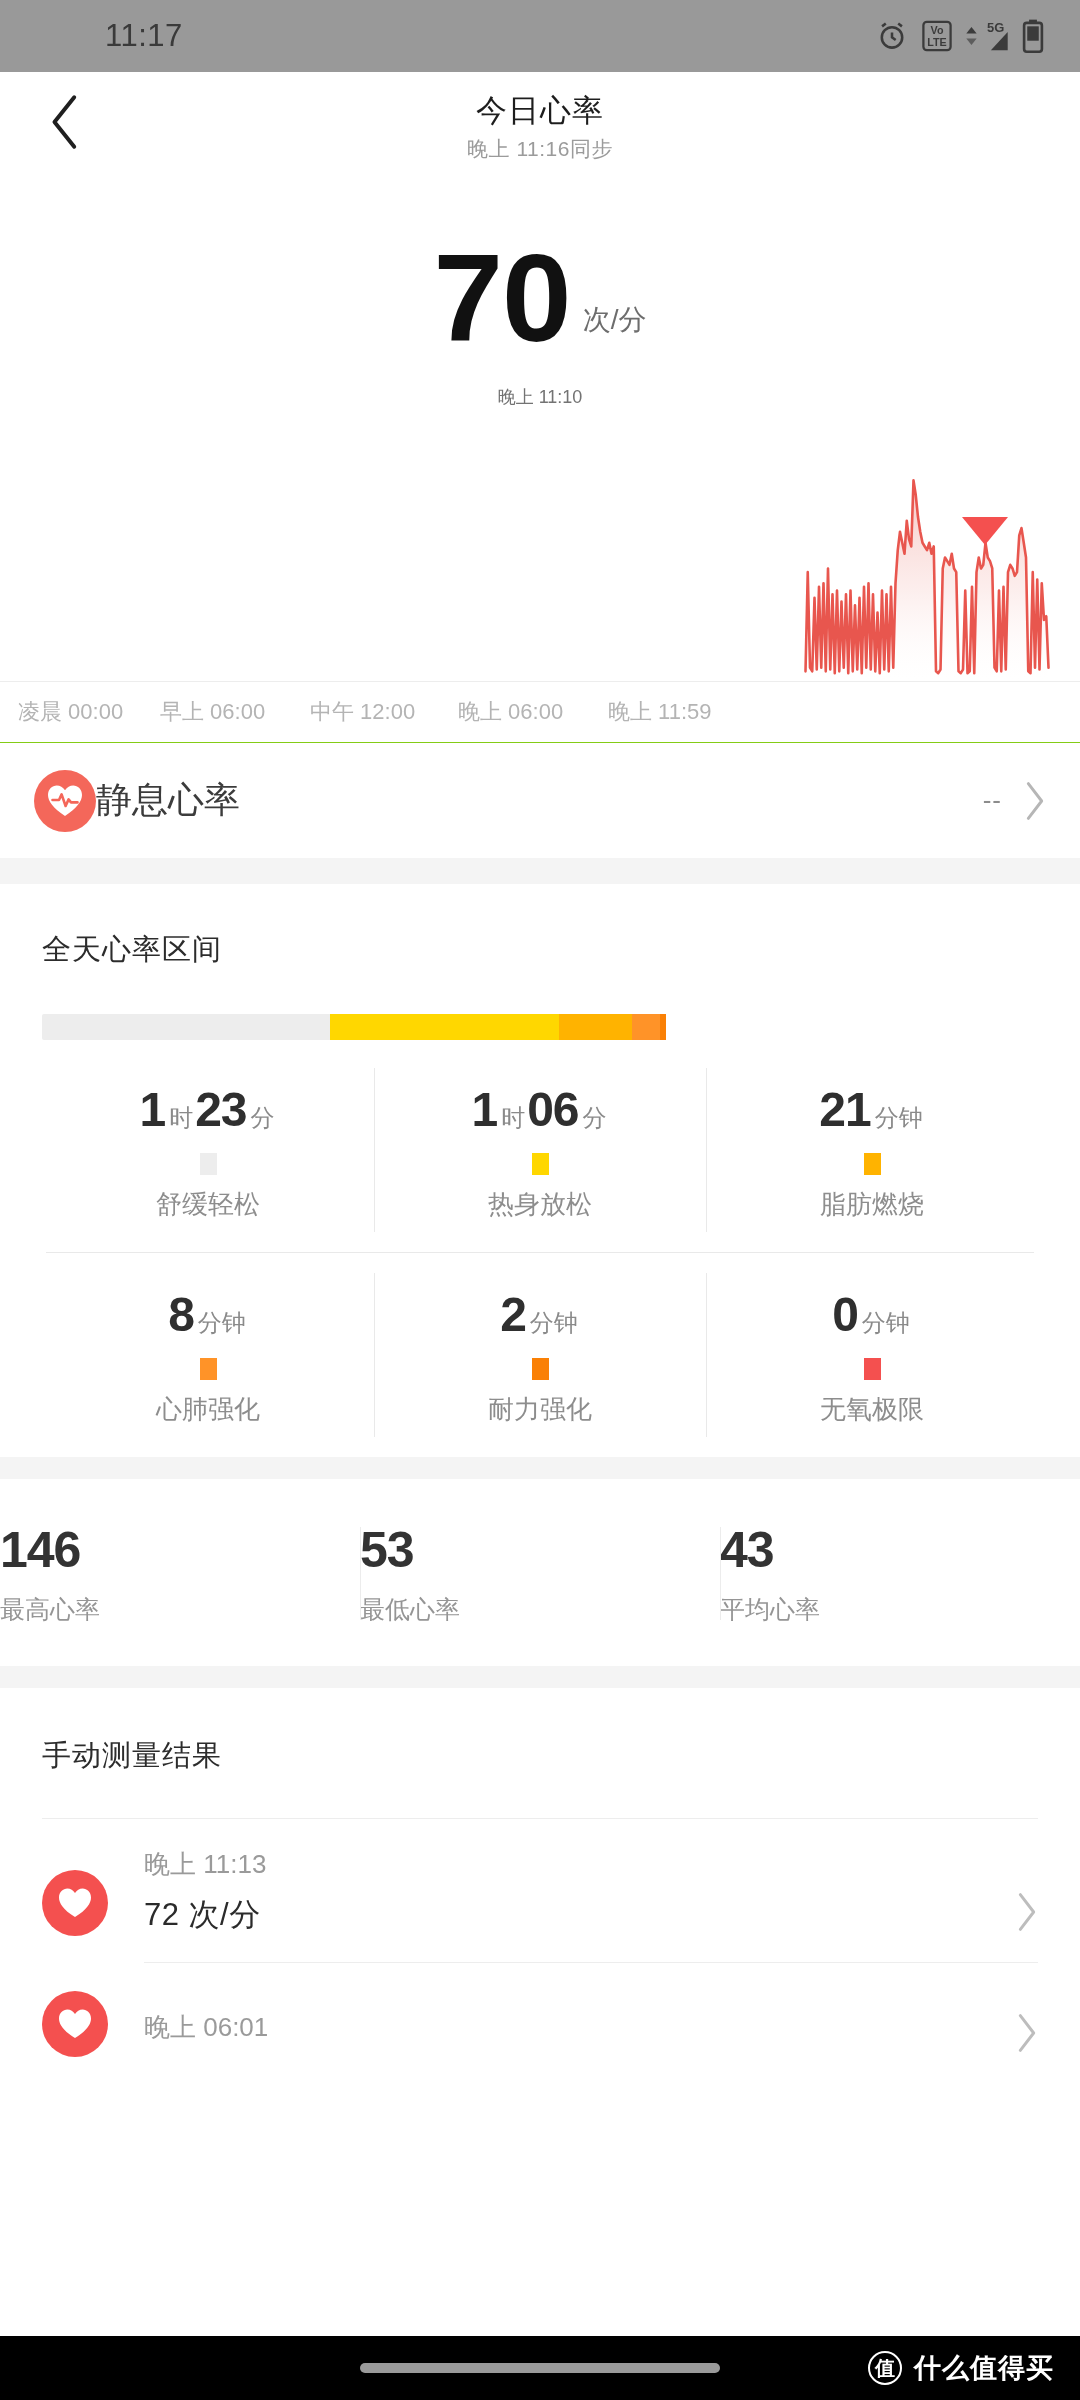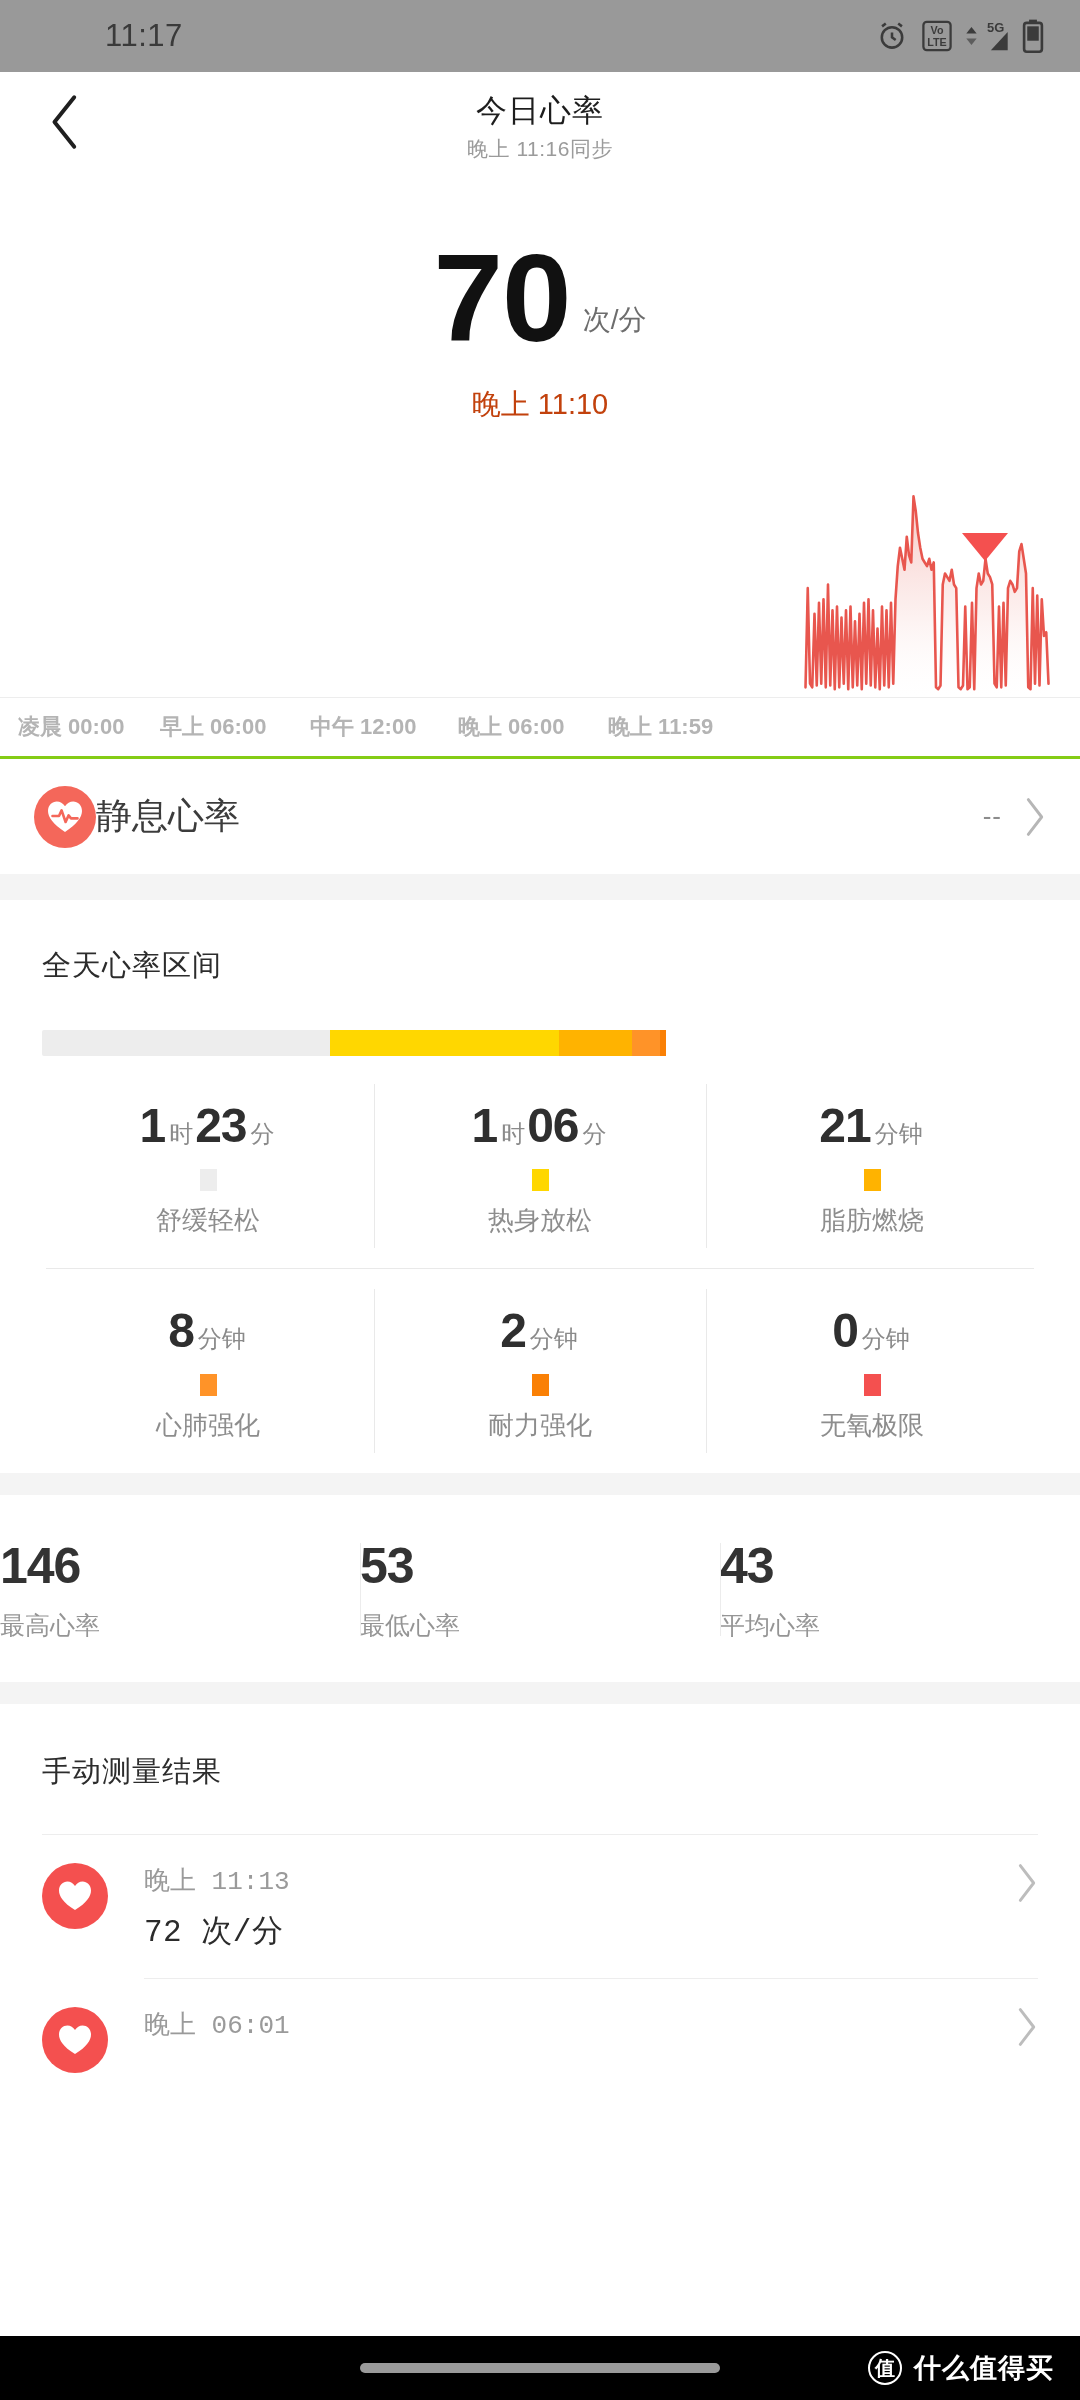--- a/index.html
+++ b/index.html
@@ -46,32 +46,31 @@
   .hero-row{
     display:flex; align-items:flex-end; justify-content:center;
   }
   .hero-num{
     font-size:125px; line-height:.92; font-weight:700; color:#111;
     letter-spacing:-1px;
   }
   .hero-unit{
     font-size:28px; color:#6d6d6d; margin-left:12px; margin-bottom:16px;
   }
-  .hero-time{ font-size:29px; color:#c2410c; margin-top:30px; }
+  .hero-time{ font-size:18px; color:#737373; margin-top:30px; }
 
   
   .chart-wrap{
     position:relative; height:228px; margin-top:44px;
   }
   .chart-wrap svg{ display:block; width:1080px; height:228px; }
   .axis{
-    height:62px; border-top:1px solid #ededed; border-bottom:3px solid #84cc16;
+    height:62px; border-top:1px solid #ededed; border-bottom:1px solid #84cc16;
     display:flex; align-items:center; position:relative;
     background:#fff;
-    font-weight:bold;
   }
   .axis span{
     position:absolute; font-size:22px; color:#b4b4b4; white-space:nowrap;
   }
 
   
   .rest-row{
     height:115px; display:flex; align-items:center; padding:0 34px;
     background:#fff;
   }
@@ -126,21 +125,21 @@
     width:1px; background:#ececec;
   }
   .sum-val{ font-size:50px; font-weight:700; color:#333; letter-spacing:-1px;}
   .sum-label{ font-size:25px; color:#959595; margin-top:14px; }
 
   
   .manual{ background:#fff; padding:0 42px; }
   .manual-title{ font-size:29px; color:#2c2c2c; padding-top:48px; letter-spacing:1px;}
   .m-sep{ height:1px; background:#ededed; margin-top:42px; }
   .m-item{
-    display:flex; align-items:flex-start; padding:28px 0 26px; position:relative;font-family:Liberation Mono, monospace;
+    display:flex; align-items:flex-end; padding:28px 0 26px; position:relative;
   }
   .m-heart{
     width:66px; height:66px; border-radius:50%; background:#f4504f;
     display:flex; align-items:center; justify-content:center; flex:0 0 auto;
   }
   .m-text{ margin-left:36px; }
   .m-time{ font-size:26px; color:#9a9a9a; }
   .m-bpm{ font-size:31px; color:#2b2b2b; margin-top:12px; letter-spacing:.5px;}
   .m-chev{ margin-left:auto; }
   .m-line{ height:1px; background:#ededed; margin-left:102px; }

